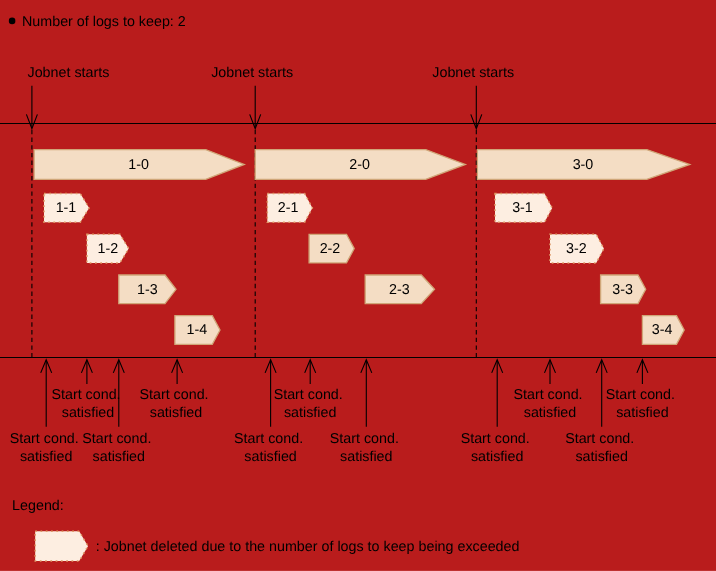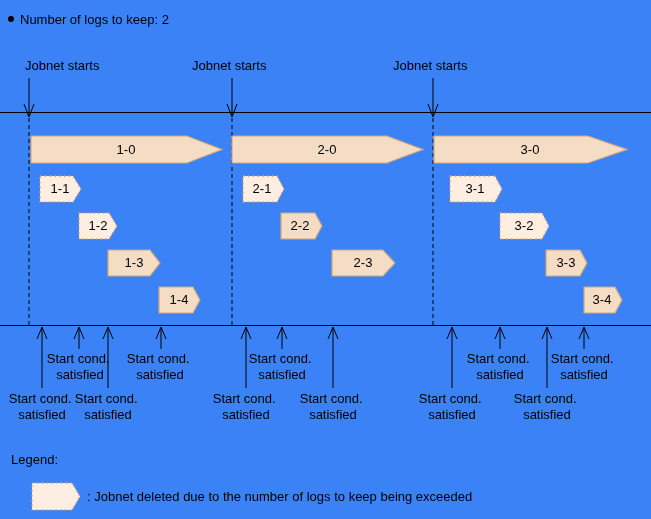--- a/index.html
+++ b/index.html
@@ -1,16 +1,16 @@
 <!DOCTYPE html>
 <html><head>
 <meta charset="utf-8">
 <style>
   html, body { margin: 0; padding: 0; background: #ffffff; }
-  .stage { position: relative; width: 651px; height: 519px; background: #3b82f6; overflow: hidden; }
+  .stage { position: relative; width: 651px; height: 519px; background: #b91c1c; overflow: hidden; }
   svg { display: block; }
   .txt { font-family: "Liberation Sans", sans-serif; font-size: 13px; fill: #000000; }
   .mid { text-anchor: middle; }
   .blk { fill: #000000; }
   .ln { stroke: #000000; stroke-width: 1; fill: none; }
   .crisp { shape-rendering: crispEdges; }
   .dash { stroke: #000000; stroke-width: 1; stroke-dasharray: 4 3; fill: none; }
   .head { stroke: #000000; stroke-width: 1; fill: none; }
   polygon.solid { fill: #f4ddc4; stroke: #d0a678; stroke-width: 1.2; }
   polygon.deleted { fill: #fdeee1; stroke: #de9a68; stroke-width: 1.4; stroke-dasharray: 1.6 3.2; }

